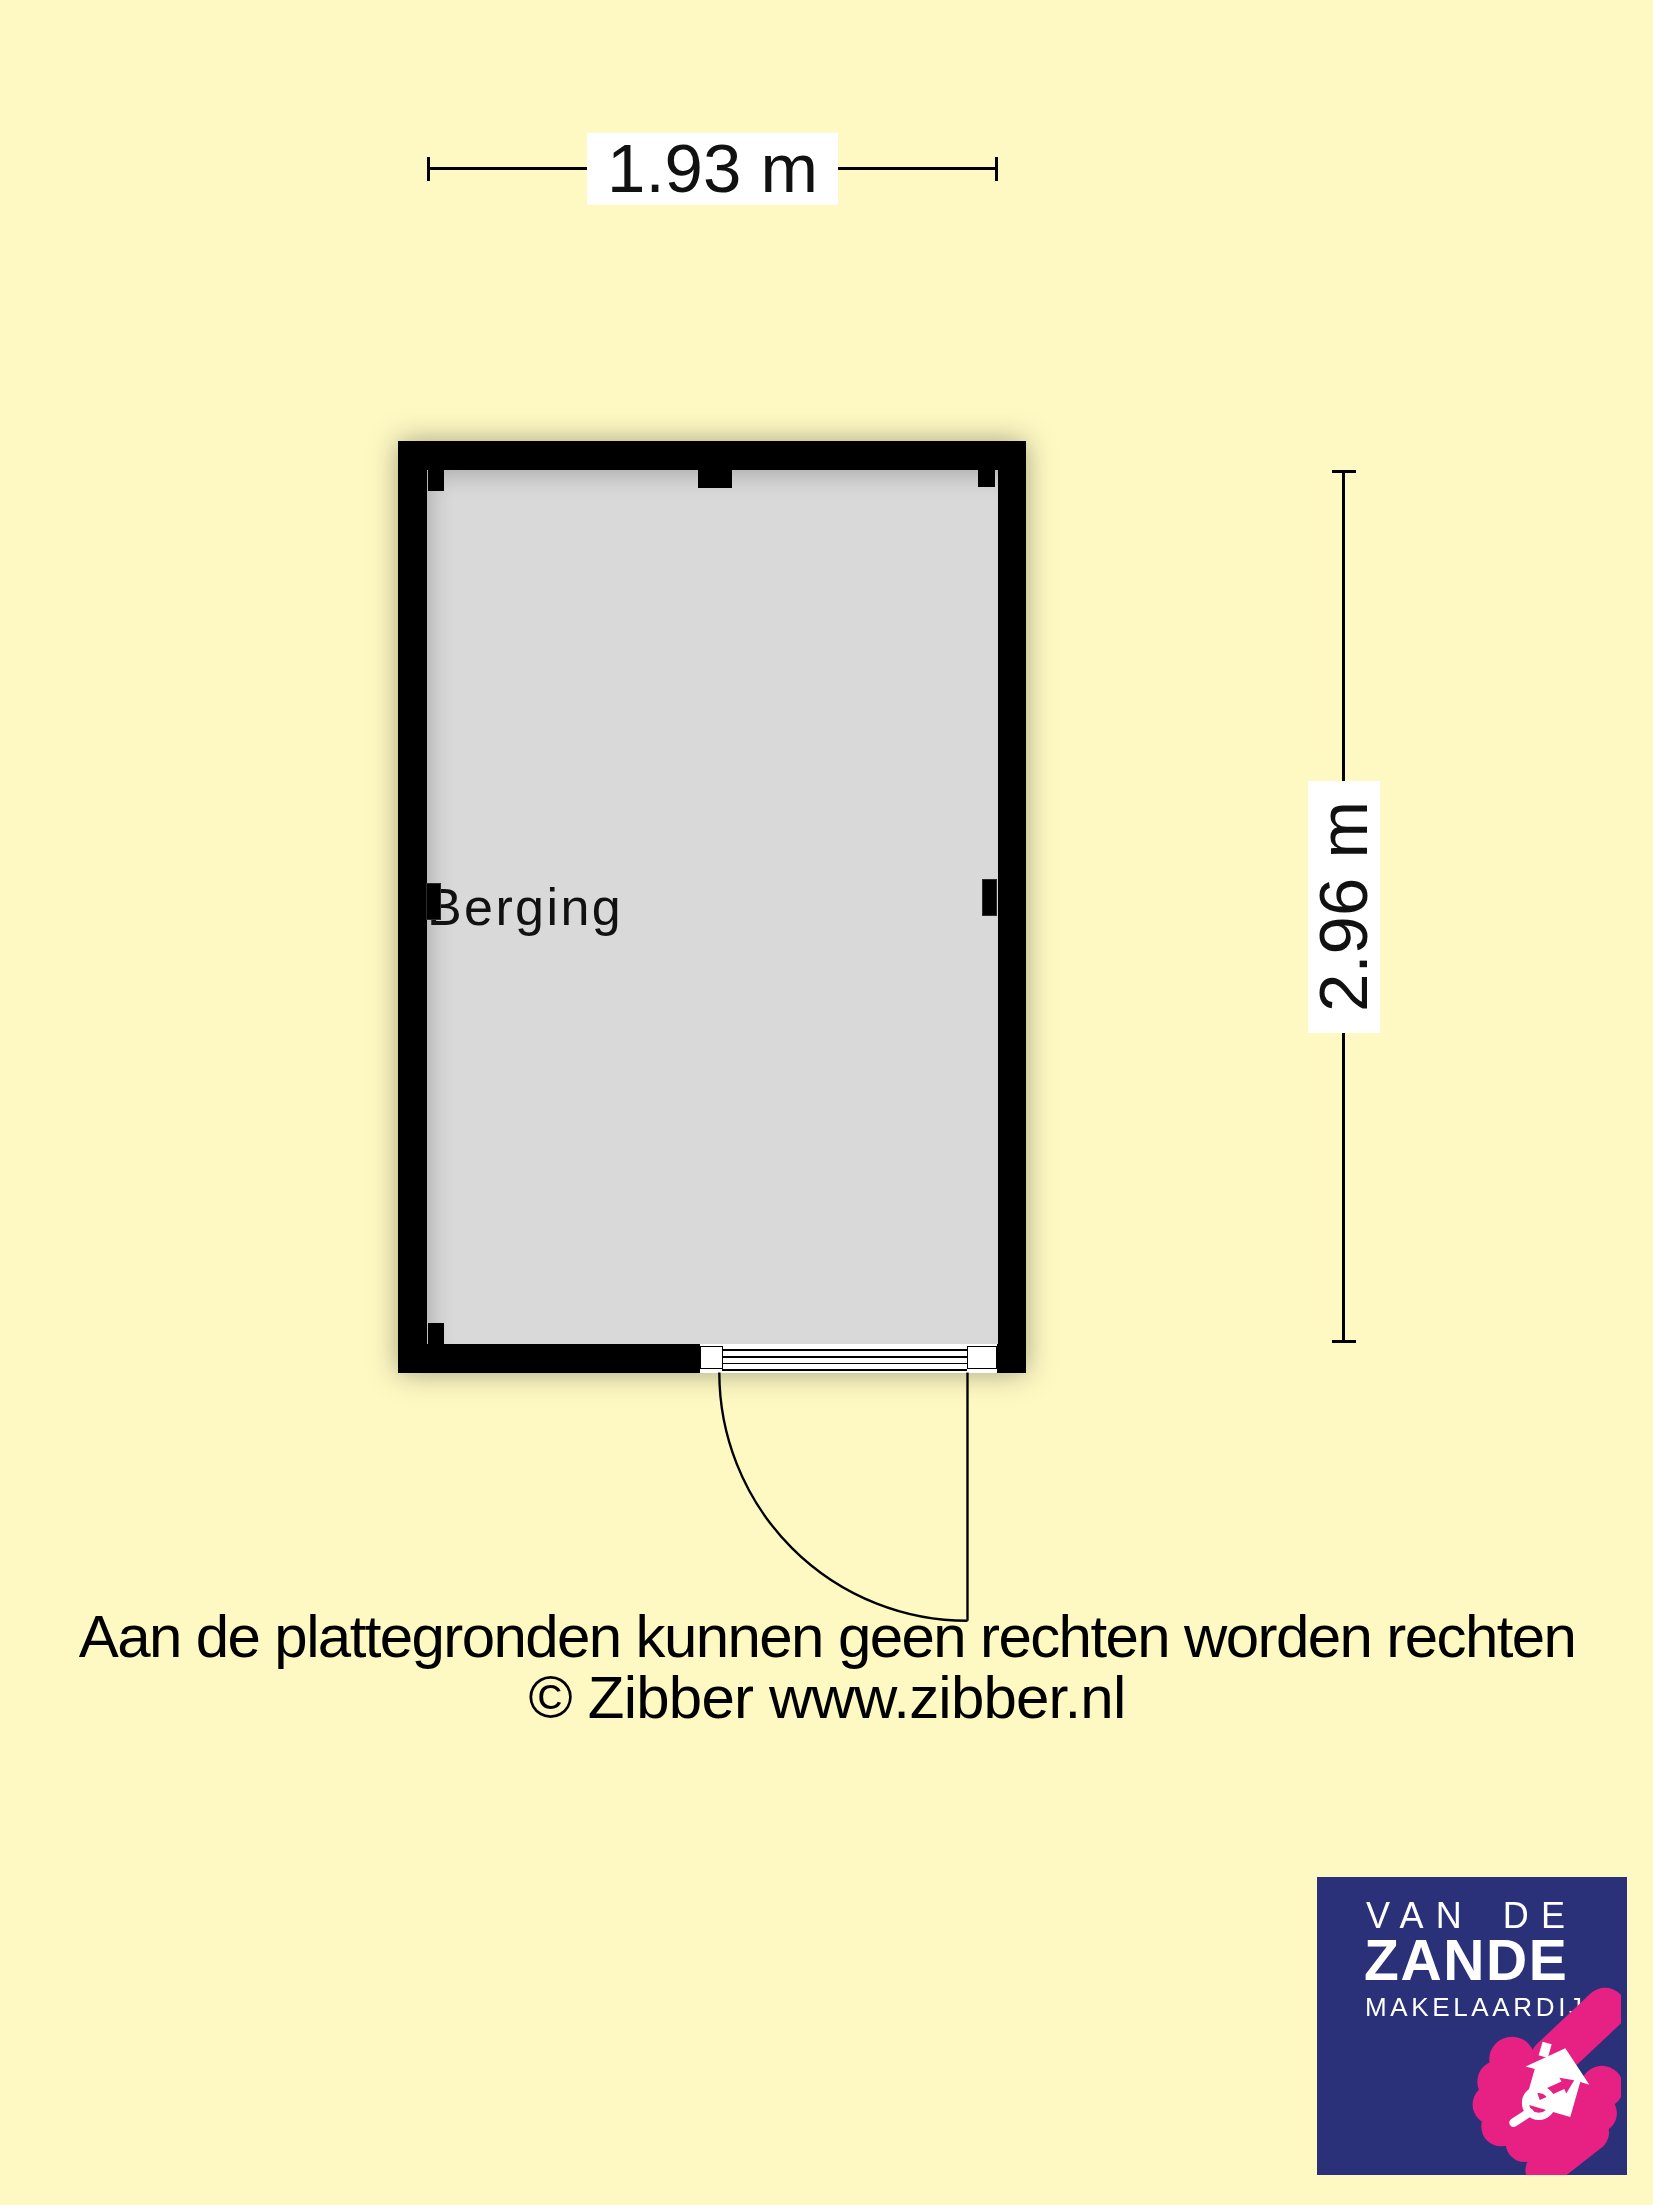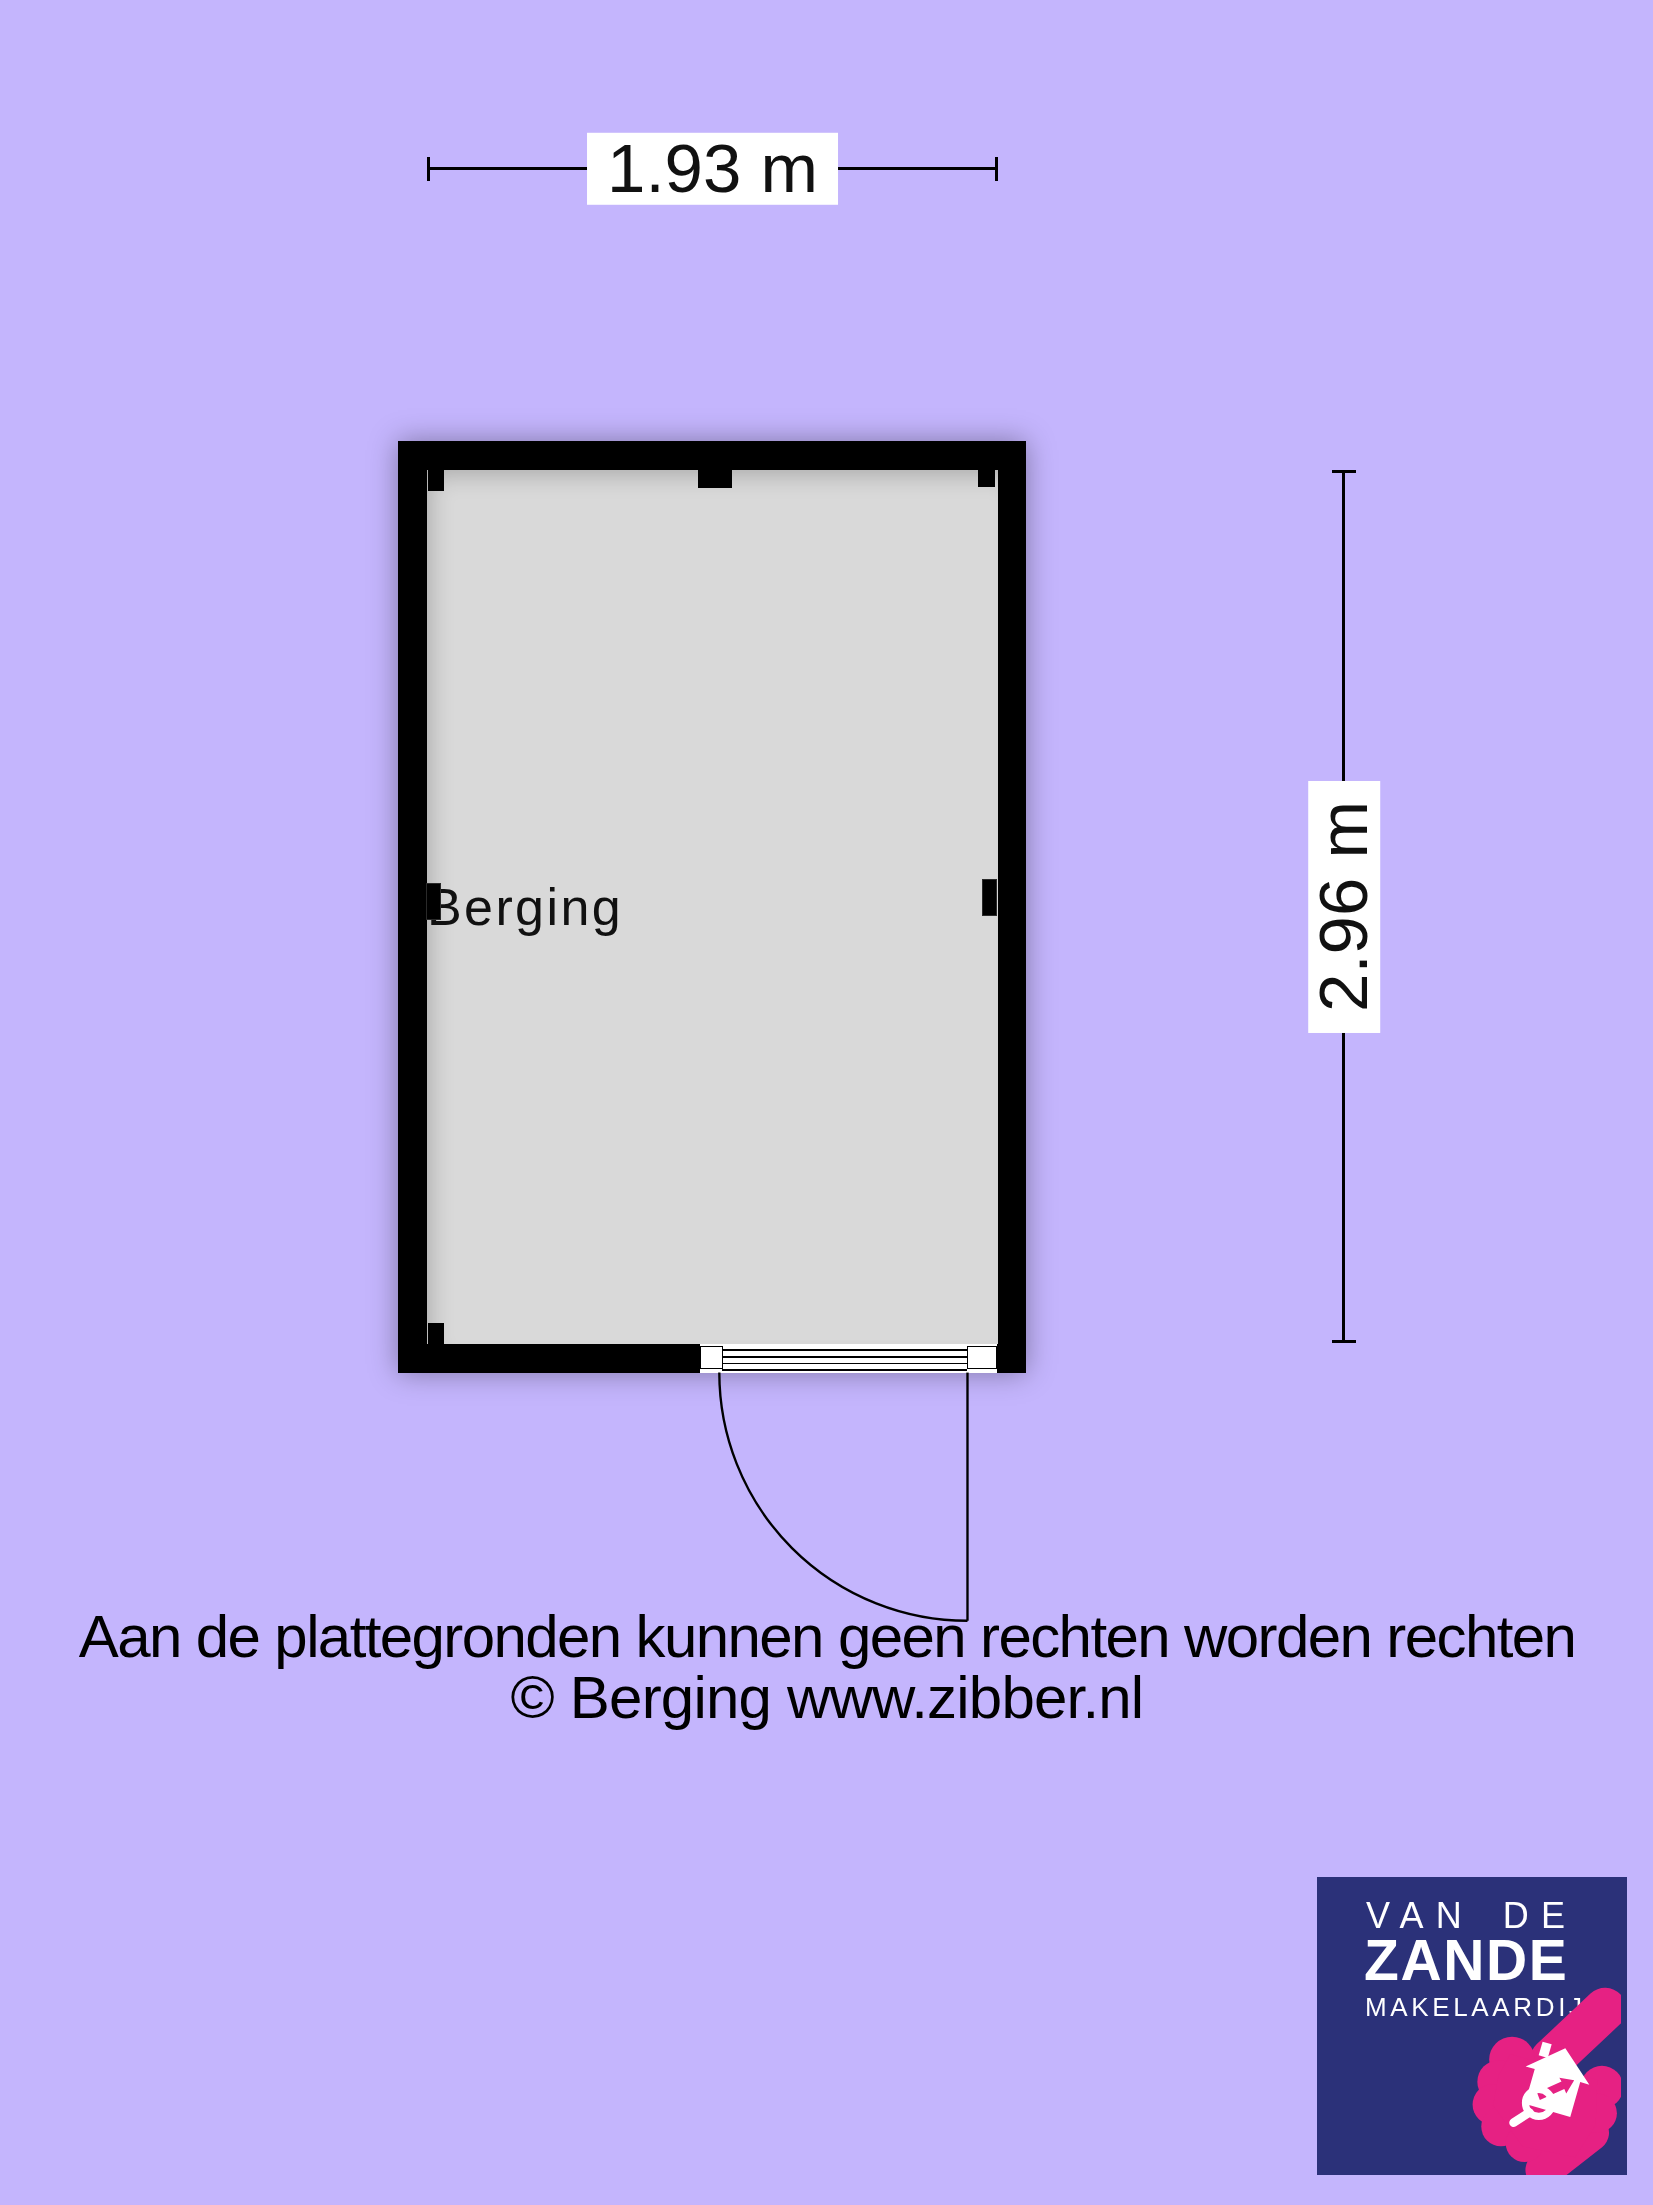--- a/index.html
+++ b/index.html
@@ -1,17 +1,17 @@
 <!DOCTYPE html>
 <html style="--wall: #000000; --room-fill: #d9d9d9; --navy: #2b3179; --pink: #e62183; --text: #111111;font-size:12.6px"><head>
 <meta charset="utf-8">
 <style>
   html,body { margin:0; padding:0; background:#ffffff; }
   .canvas {
-    position:relative; width:1654px; height:2205px; background:#c4b5fd;
+    position:relative; width:1654px; height:2205px; background:#fef9c3;
     font-family:"Liberation Sans", sans-serif; color:var(--text,#111);
     overflow:hidden;
   }
   
   .dim-h { position:absolute; left:427px; top:157px; width:571px; height:23.6px; }
   .dim-h .line { position:absolute; left:1.6px; right:1.6px; top:10.2px; height:3.2px; background:var(--wall); }
   .dim-h .tick { position:absolute; top:0; width:3.2px; height:23.6px; background:var(--wall); }
   .dim-h .tick.left { left:0; } .dim-h .tick.right { right:0; }
   .dim-h .label {
     position:absolute; left:50%; top:11.8px; transform:translate(-50%,-50%);
@@ -108,21 +108,21 @@
       <div class="jamb jamb-right"></div>
     </div>
   </div>
 
   <svg class="door-svg" viewBox="900 1741 340 330">
     <path d="M 913 1743 A 315 315 0 0 0 1228 2058" fill="none" stroke="#000" stroke-width="3"></path>
     <path d="M 1228 1743 L 1228 2058" fill="none" stroke="#000" stroke-width="3"></path>
   </svg>
 
   <div class="disc disc1">Aan de plattegronden kunnen geen rechten worden rechten</div>
-  <div class="disc disc2">© Berging www.zibber.nl</div>
+  <div class="disc disc2">© Zibber www.zibber.nl</div>
 
   <div class="logo">
     <span class="logo-top">VAN DE</span>
     <span class="logo-name">ZANDE</span>
     <span class="logo-sub">MAKELAARDIJ</span>
     <svg class="logo-graphic" viewBox="0 0 200 246">
 
       <g>
         <path d="M 180 28 L 112 92" stroke="var(--pink)" stroke-width="54" stroke-linecap="round" fill="none"></path>
         <path d="M 162 185 L 102 232" stroke="var(--pink)" stroke-width="46" stroke-linecap="round" fill="none"></path>

